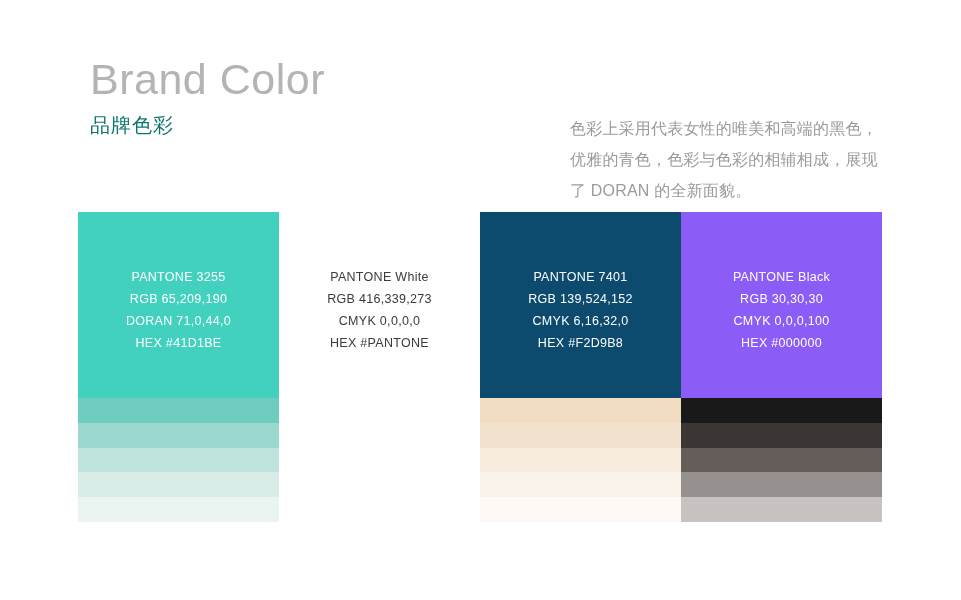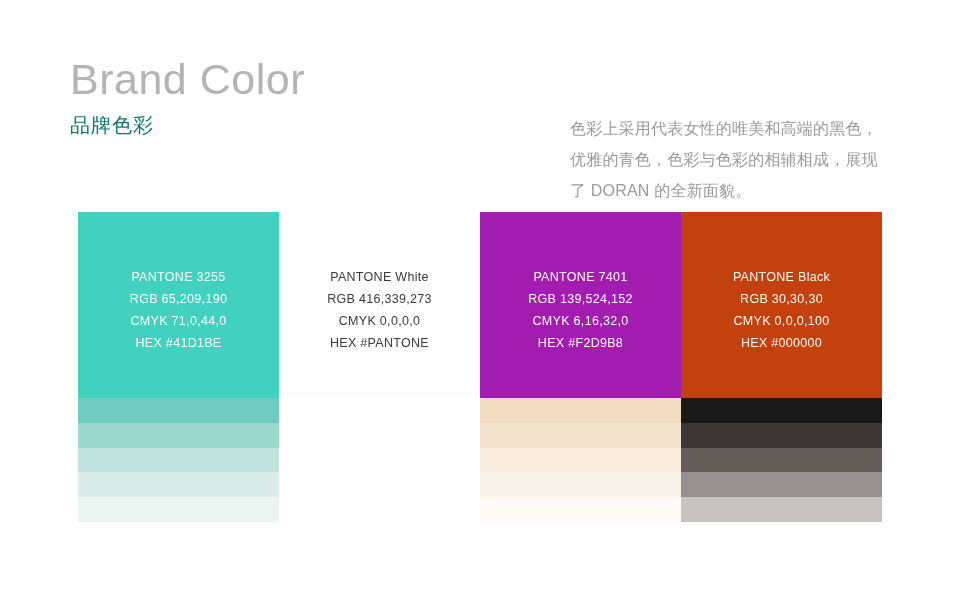--- a/index.html
+++ b/index.html
@@ -11,21 +11,21 @@
     height: 600px;
     background: #ffffff;
     font-family: "Liberation Sans", sans-serif;
     overflow: hidden;
     position: relative;
   }
 
   
   .header {
     position: absolute;
-    left: 70px;
+    left: 90px;
     top: 56px;
     width: 420px;
   }
   .page-title {
     font-size: 43px;
     font-weight: 400;
     color: #b4b4b4;
     letter-spacing: 0.5px;
     line-height: 1.08;
     margin: 0;
@@ -117,21 +117,21 @@
 
 <div class="palette">
 
   <div class="group group-left">
 
     <div class="swatch">
       <div class="swatch-main" style="background: rgb(65, 209, 190);">
         <div class="spec" style="color: rgb(255, 255, 255);">
           <div>PANTONE 3255</div>
           <div>RGB 65,209,190</div>
-          <div>CMYK 71,0,44,0</div>
+          <div>DORAN 71,0,44,0</div>
           <div>HEX #41D1BE</div>
         </div>
       </div>
       <div class="tints">
         <div class="tint" style="background: rgb(111, 205, 192);"></div>
         <div class="tint" style="background: rgb(155, 217, 207);"></div>
         <div class="tint" style="background: rgb(191, 228, 221);"></div>
         <div class="tint" style="background: rgb(217, 236, 232);"></div>
         <div class="tint" style="background: rgb(234, 245, 242);"></div>
       </div>
@@ -153,39 +153,39 @@
         <div class="tint" style="background: rgb(255, 255, 255);"></div>
         <div class="tint" style="background: rgb(255, 255, 255);"></div>
       </div>
     </div>
 
   </div>
 
   <div class="group group-right">
 
     <div class="swatch">
-      <div class="swatch-main" style="background: #a21caf;">
+      <div class="swatch-main" style="background: #0c4a6e;">
         <div class="spec" style="color: rgb(255, 255, 255);">
           <div>PANTONE 7401</div>
           <div>RGB 139,524,152</div>
           <div>CMYK 6,16,32,0</div>
           <div>HEX #F2D9B8</div>
         </div>
       </div>
       <div class="tints">
         <div class="tint" style="background: rgb(242, 221, 194);"></div>
         <div class="tint" style="background: rgb(243, 226, 205);"></div>
         <div class="tint" style="background: rgb(247, 236, 221);"></div>
         <div class="tint" style="background: rgb(250, 243, 234);"></div>
         <div class="tint" style="background: rgb(253, 250, 246);"></div>
       </div>
     </div>
 
     <div class="swatch">
-      <div class="swatch-main" style="background: #c2410c;">
+      <div class="swatch-main" style="background: #8b5cf6;">
         <div class="spec" style="color: rgb(255, 255, 255);">
           <div>PANTONE Black</div>
           <div>RGB 30,30,30</div>
           <div>CMYK 0,0,0,100</div>
           <div>HEX #000000</div>
         </div>
       </div>
       <div class="tints">
         <div class="tint" style="background: rgb(25, 25, 25);"></div>
         <div class="tint" style="background: rgb(59, 54, 51);"></div>

